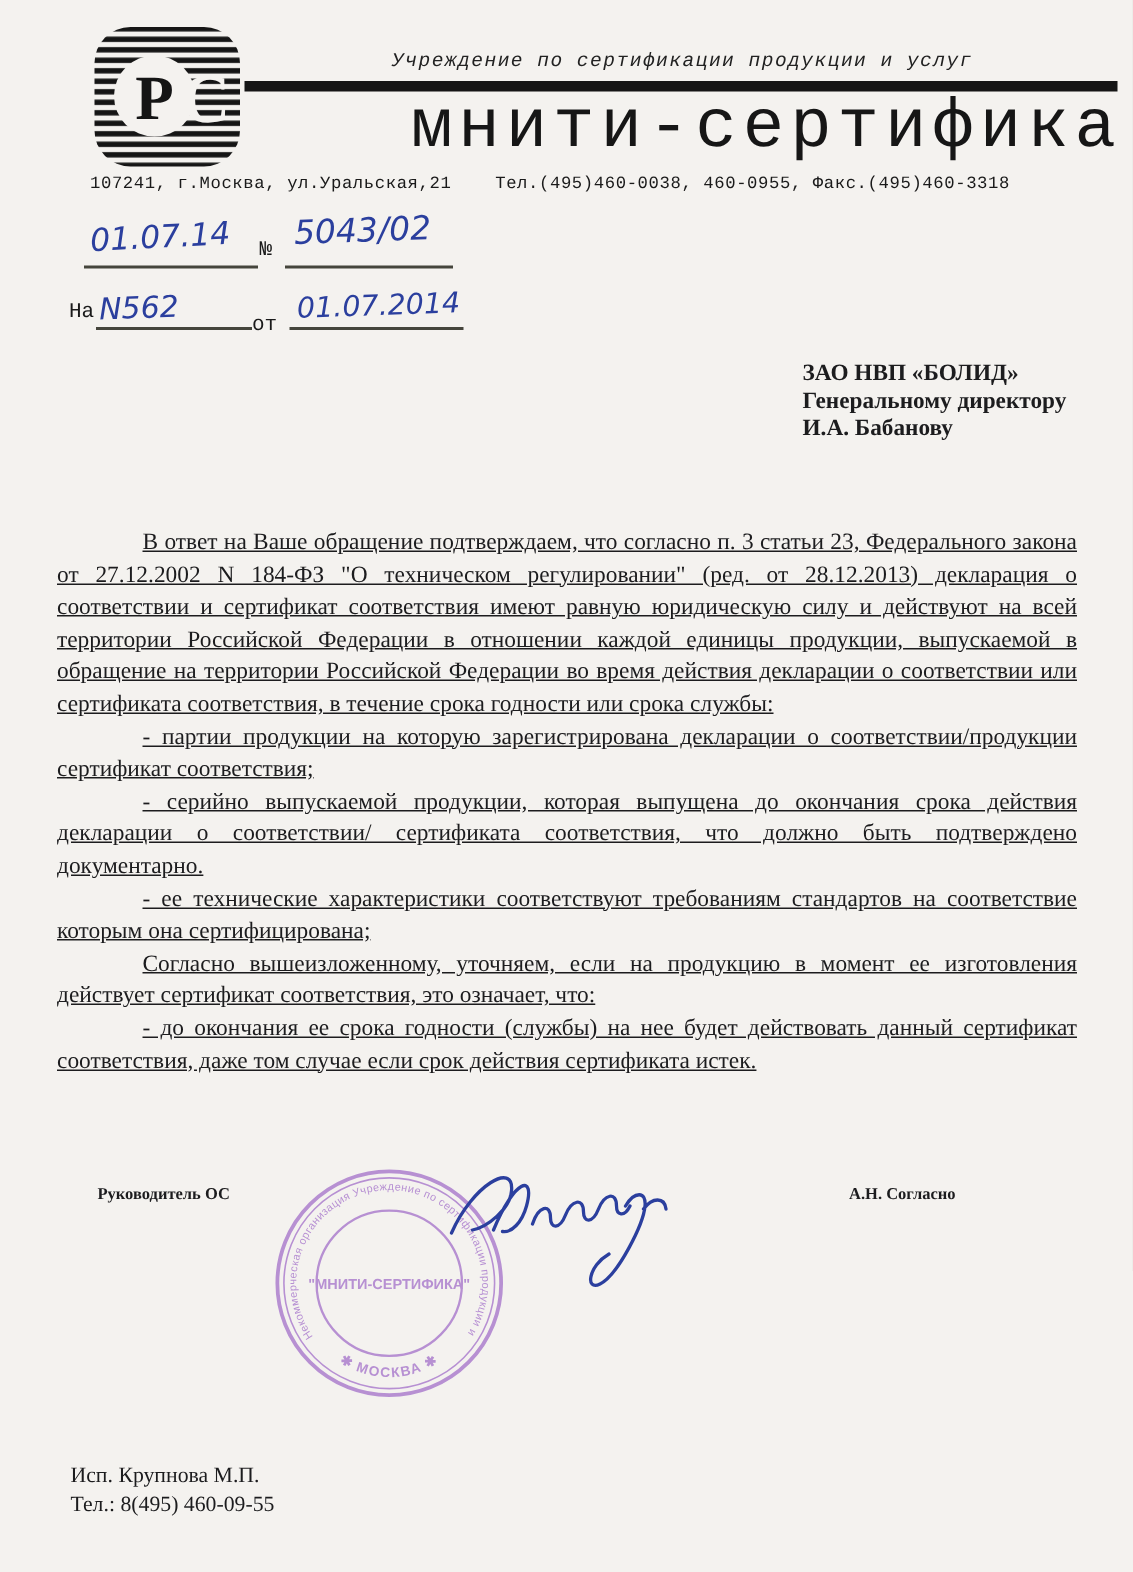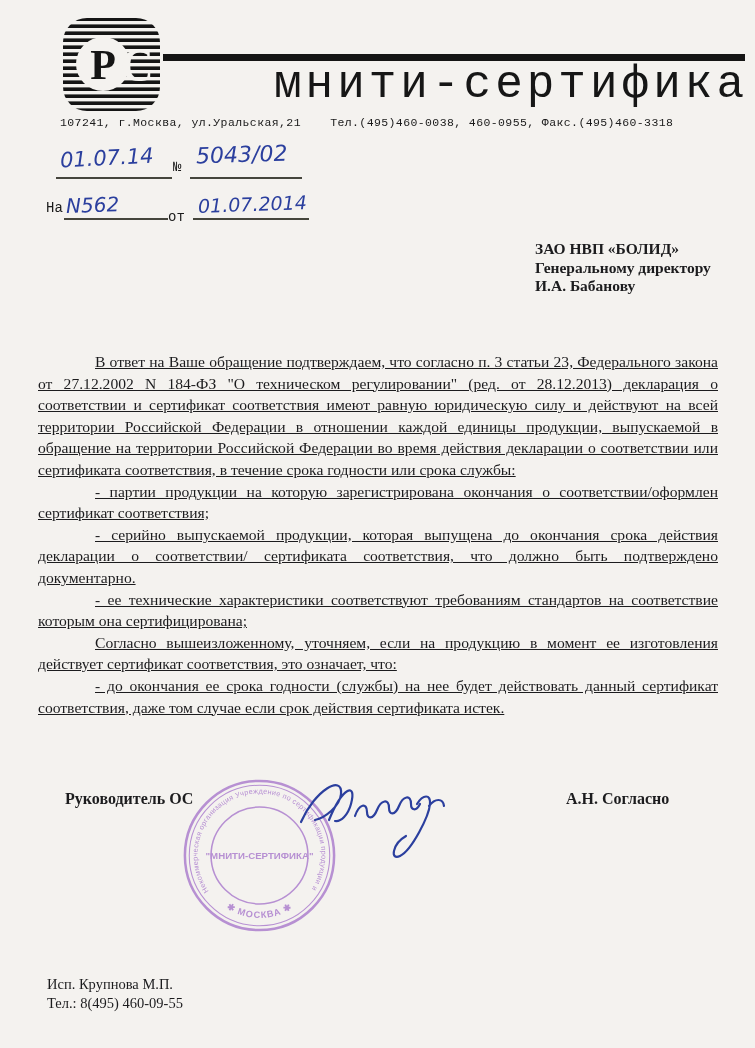--- a/index.html
+++ b/index.html
@@ -31,21 +31,21 @@
     color:#2b3f9e;white-space:nowrap;
   }
   .underline{height:2px;background:#45453c;}
   .ref-label{font-family:"Liberation Mono",monospace;font-size:14px;color:#1a1a1a;}
   
   .recipient{left:535px;top:240px;font-weight:bold;font-size:15.5px;line-height:18.5px;white-space:nowrap;}
   
   .body-text{left:38px;top:351px;width:680px;font-size:15.6px;line-height:21.6px;text-align:justify;}
   .body-text p{margin:0;text-indent:57px;text-decoration:underline;}
   
-  .sig-label{font-weight:bold;font-size:16px;white-space:nowrap;}
+  .sig-label{font-weight:bold;font-size:11px;white-space:nowrap;}
   
   .footer{left:47px;top:975px;font-size:14.5px;line-height:19px;}
 </style>
 </head>
 <body>
 
 <div class="page">
 
   <svg class="abs" style="left:62px;top:16px" width="100" height="98" viewBox="0 0 100 98">
     <defs>
@@ -53,20 +53,21 @@
         <rect width="7" height="7" fill="#f4f2ef"></rect>
         <rect y="1.4" width="7" height="3.6" fill="#151515"></rect>
       </pattern>
     </defs>
     <rect x="1" y="2" width="97" height="93" rx="24" fill="url(#hstripe)"></rect>
     <circle cx="41" cy="48" r="27" fill="#f4f2ef"></circle>
     <text x="41" y="63" text-anchor="middle" font-family="Liberation Serif, serif" font-weight="bold" font-size="42" fill="#151515">Р</text>
     <text x="75" y="65" text-anchor="middle" font-family="Liberation Serif, serif" font-weight="bold" font-size="46" fill="#f4f2ef">С</text>
   </svg>
 
+  <div class="abs tagline">Учреждение по сертификации продукции и услуг</div>
   <div class="abs head-bar"></div>
   <div class="abs main-title">мнити-сертифика</div>
   <div class="abs address-line">107241, г.Москва, ул.Уральская,21    Тел.(495)460-0038, 460-0955, Факс.(495)460-3318</div>
 
   <div class="abs hw" style="left:60px;top:146px;font-size:21px;transform:rotate(-3deg)">01.07.14</div>
   <div class="abs underline" style="left:56px;top:177px;width:116px"></div>
   <div class="abs ref-label" style="left:173px;top:159px">№</div>
   <div class="abs hw" style="left:196px;top:142px;font-size:22px;transform:rotate(-2deg)">5043/02</div>
   <div class="abs underline" style="left:190px;top:177px;width:112px"></div>
 
@@ -78,21 +79,21 @@
   <div class="abs underline" style="left:193px;top:218px;width:116px"></div>
 
   <div class="abs recipient">
     <div>ЗАО НВП «БОЛИД»</div>
     <div>Генеральному директору</div>
     <div>И.А. Бабанову</div>
   </div>
 
   <div class="abs body-text">
     <p>В ответ на Ваше обращение подтверждаем, что согласно п. 3 статьи 23, Федерального закона от 27.12.2002 N 184-ФЗ "О техническом регулировании" (ред. от 28.12.2013) декларация о соответствии и сертификат соответствия имеют равную юридическую силу и действуют на всей территории Российской Федерации в отношении каждой единицы продукции, выпускаемой в обращение на территории Российской Федерации во время действия декларации о соответствии или сертификата соответствия, в течение срока годности или срока службы:</p>
-    <p>- партии продукции на которую зарегистрирована окончания о соответствии/оформлен сертификат соответствия;</p>
+    <p>- партии продукции на которую зарегистрирована декларации о соответствии/продукции сертификат соответствия;</p>
     <p>- серийно выпускаемой продукции, которая выпущена до окончания срока действия декларации о соответствии/ сертификата соответствия, что должно быть подтверждено документарно.</p>
     <p>- ее технические характеристики соответствуют требованиям стандартов на соответствие которым она сертифицирована;</p>
     <p>Согласно вышеизложенному, уточняем, если на продукцию в момент ее изготовления действует сертификат соответствия, это означает, что:</p>
     <p>- до окончания ее срока годности (службы) на нее будет действовать данный сертификат соответствия, даже том случае если срок действия сертификата истек.</p>
   </div>
 
   <div class="abs sig-label" style="left:65px;top:790px">Руководитель ОС</div>
   <div class="abs sig-label" style="left:566px;top:790px">А.Н. Согласно</div>
 
   <svg class="abs" style="left:182px;top:778px;opacity:.8" width="155" height="155" viewBox="0 0 160 160">

